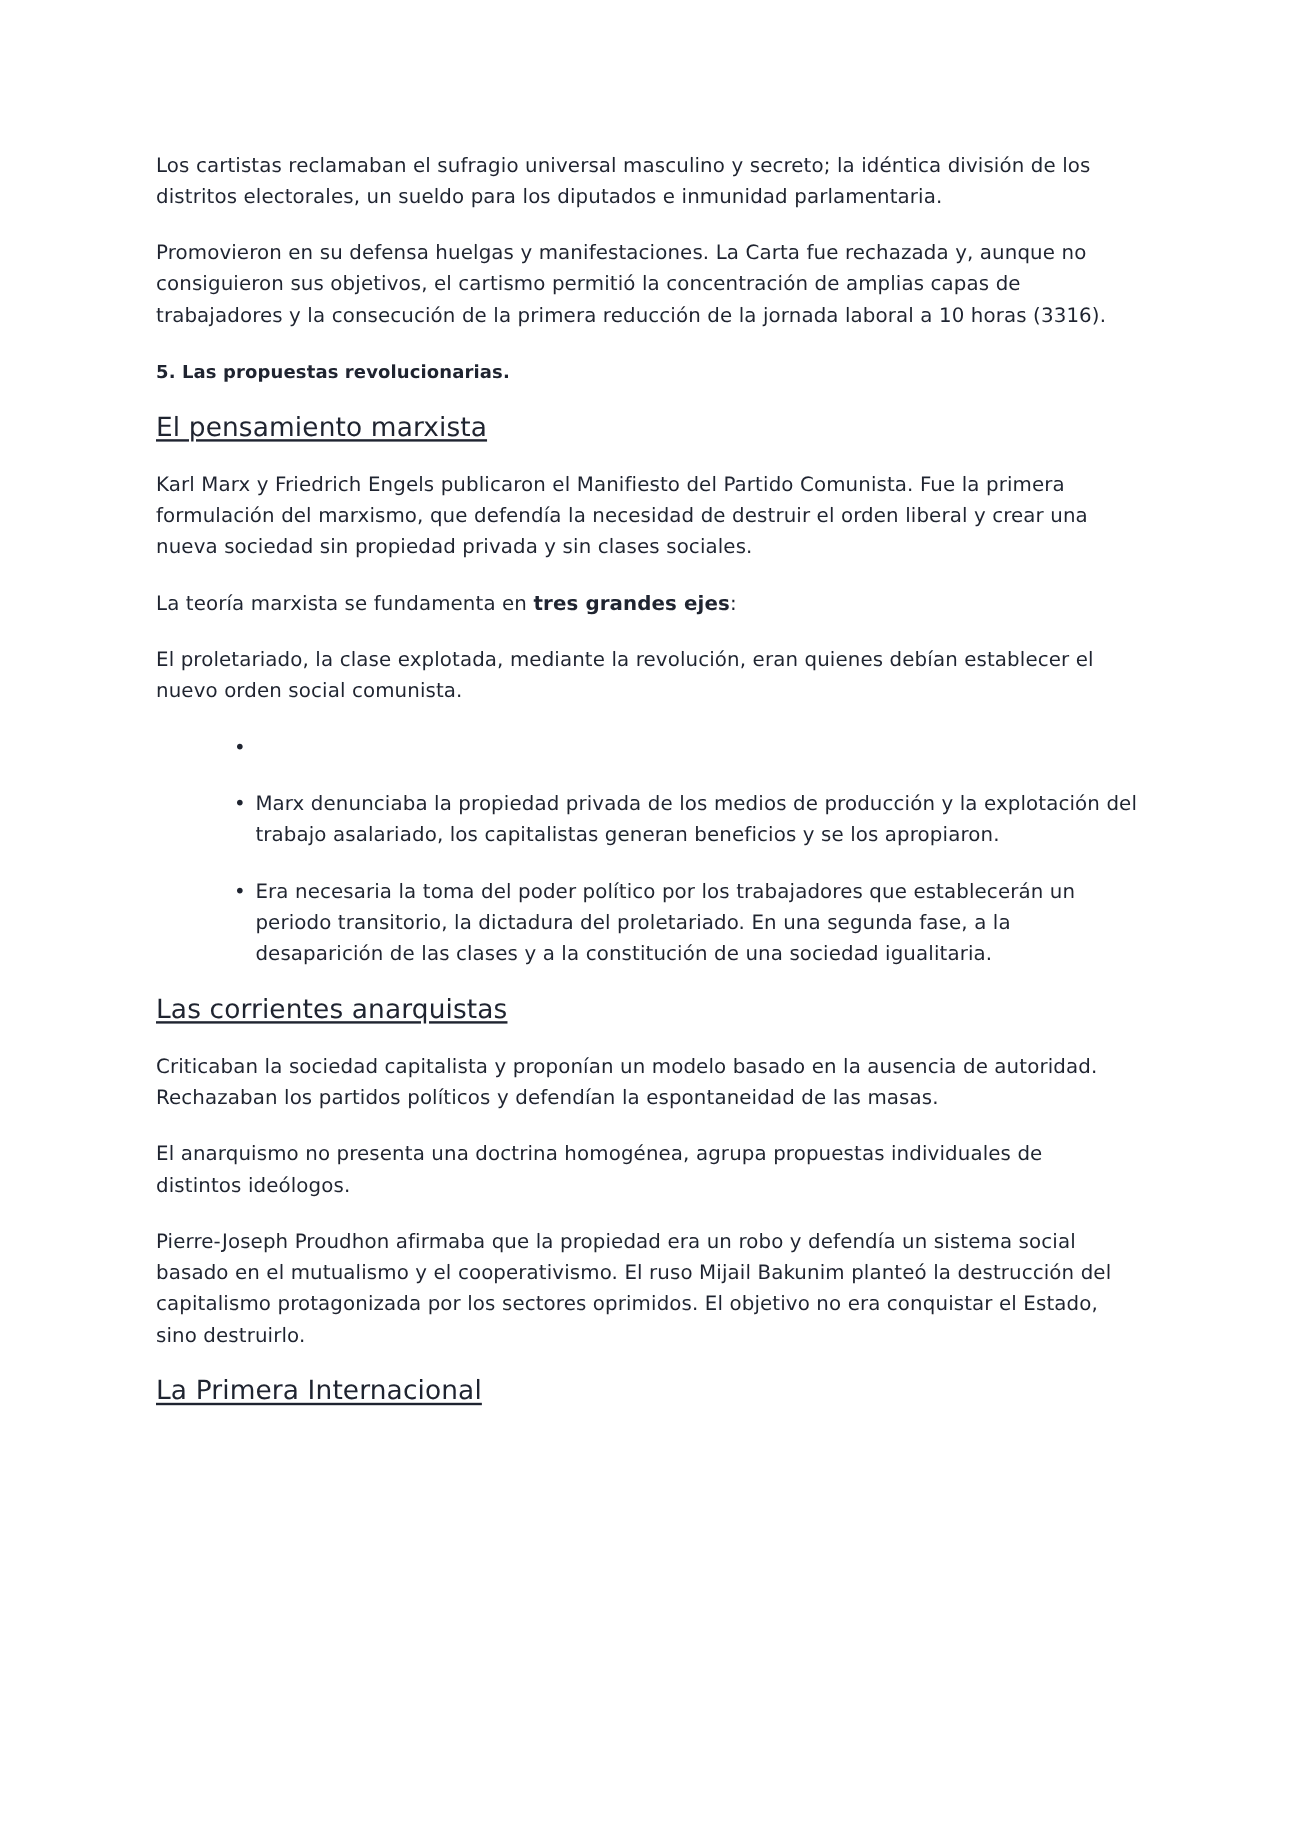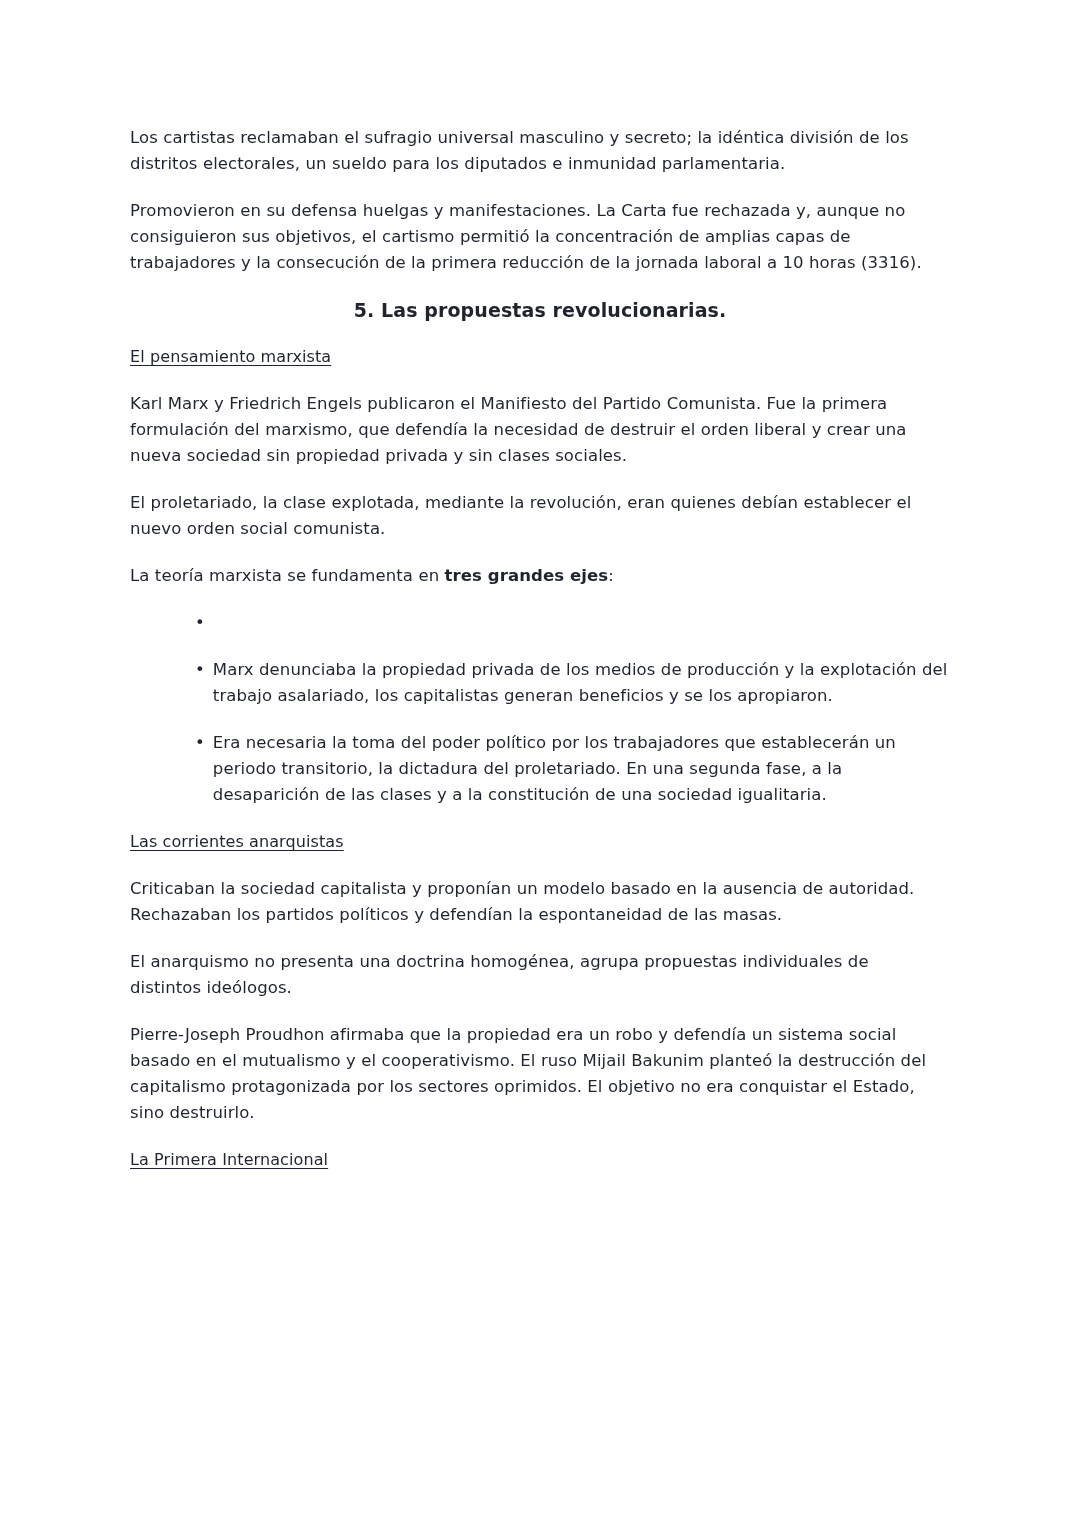--- a/index.html
+++ b/index.html
@@ -21,28 +21,27 @@
       padding: 125px 130px 60px 130px;
       width: 100%;
       font-size: 16.5px;
       line-height: 26px;
       letter-spacing: 0.1px;
     }
     p.para {
       margin: 0 11px 21px 0;
     }
     h2.section-heading {
-      font-size: 19px;
+      font-size: 15px;
       line-height: 26px;
       font-weight: bold;
       margin: 0 0 21px 0;
-      text-align: center;
     }
     h3.sub-heading {
-      font-size: 16px;
+      font-size: 22px;
       line-height: 26px;
       font-weight: normal;
       text-decoration: underline;
       text-underline-offset: 3px;
       margin: 0 0 21px 0;
     }
     .bullet-list {
       margin: 0 0 0 0;
     }
     .bullet-item {
@@ -70,23 +69,23 @@
     <p class="para">Los cartistas reclamaban el sufragio universal masculino y secreto; la idéntica división de los distritos electorales, un sueldo para los diputados e inmunidad parlamentaria.</p>
 
     <p class="para">Promovieron en su defensa huelgas y manifestaciones. La Carta fue rechazada y, aunque no consiguieron sus objetivos, el cartismo permitió la concentración de amplias capas de trabajadores y la consecución de la primera reducción de la jornada laboral a 10 horas (3316).</p>
 
     <h2 class="section-heading">5. Las propuestas revolucionarias.</h2>
 
     <h3 class="sub-heading">El pensamiento marxista</h3>
 
     <p class="para">Karl Marx y Friedrich Engels publicaron el Manifiesto del Partido Comunista. Fue la primera formulación del marxismo, que defendía la necesidad de destruir el orden liberal y crear una nueva sociedad sin propiedad privada y sin clases sociales.</p>
 
+    <p class="para"><span>La teoría marxista se fundamenta en </span><span class="bold-inline">tres grandes ejes</span><span>:</span></p>
+
     <p class="para">El proletariado, la clase explotada, mediante la revolución, eran quienes debían establecer el nuevo orden social comunista.</p>
-
-    <p class="para"><span>La teoría marxista se fundamenta en </span><span class="bold-inline">tres grandes ejes</span><span>:</span></p>
 
     <div class="bullet-list">
 
       <div class="bullet-item">
         <span class="bullet-marker">•</span>
       </div>
 
       <div class="bullet-item">
         <span class="bullet-marker">•</span>
         <span class="bullet-text">Marx denunciaba la propiedad privada de los medios de producción y la explotación del trabajo asalariado, los capitalistas generan beneficios y se los apropiaron.</span>

